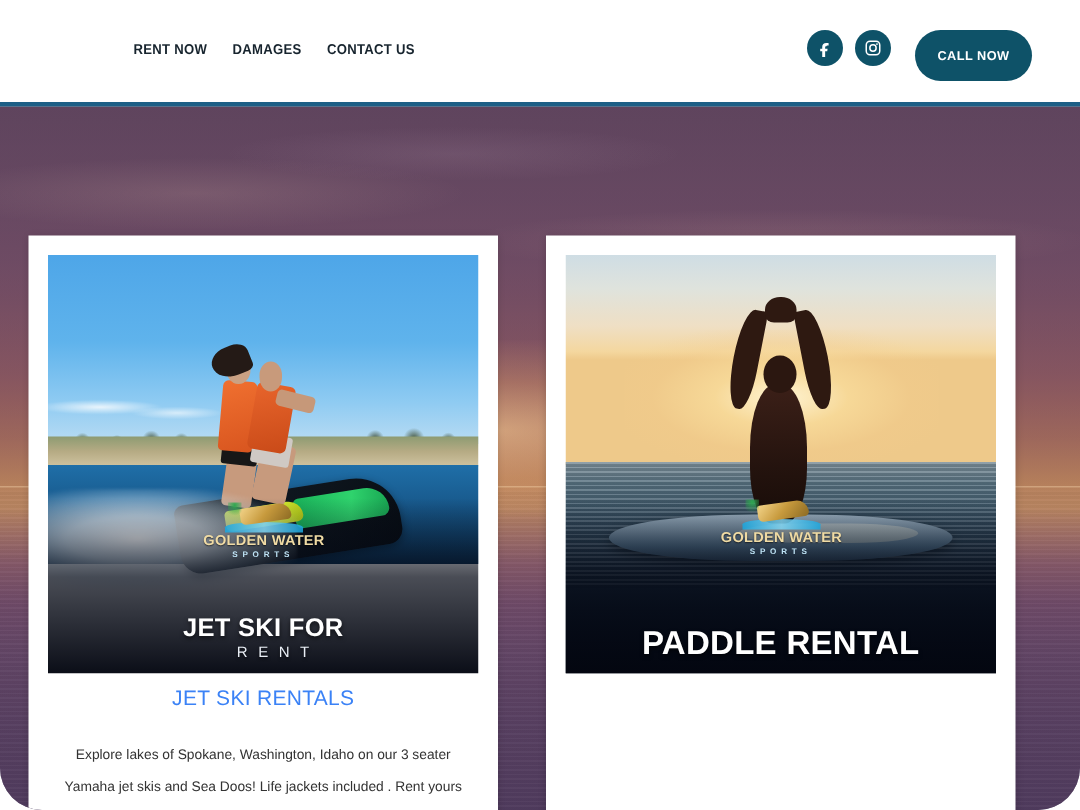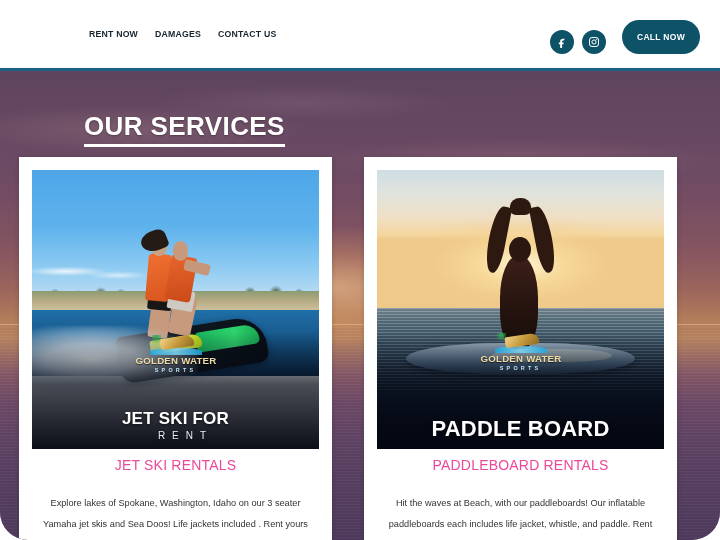--- a/index.html
+++ b/index.html
@@ -22,22 +22,22 @@
     position:absolute;left:89px;top:28px;
     display:flex;align-items:center;gap:13px;
   }
   .nav-link{
     font-family:"Liberation Sans",sans-serif;
     font-size:9.5px;font-weight:700;letter-spacing:0.2px;
     color:#17242e;text-decoration:none;white-space:nowrap;
     transform:scaleX(0.92);transform-origin:left center;
   }
   .header-right{
-    position:absolute;right:20px;top:20px;
-    display:flex;align-items:flex-end;gap:8px;
+    position:absolute;right:32px;top:20px;
+    display:flex;align-items:flex-start;gap:8px;
   }
   .social{
     width:24px;height:24px;border-radius:50%;
     background:#0e5268;display:flex;align-items:center;justify-content:center;
     color:#fff;
   }
   .social svg{display:block;}
   .call-btn{
     margin-left:8px;
     height:34px;min-width:76px;padding:0 15px;
@@ -138,21 +138,21 @@
 
   .card-media{
     position:absolute;left:13px;top:13px;width:287px;height:279px;
     overflow:hidden;
   }
   .card-body{
     position:absolute;left:0;top:300px;width:313px;
     text-align:center;
   }
   .card-heading{
-    font-size:14px;font-weight:400;color:#ec4899;
+    font-size:14px;font-weight:400;color:#3b82f6;
     letter-spacing:0.2px;margin:0;
     font-family:"Liberation Sans",sans-serif;
   }
   .card-text{
     margin:20px 14px 0 14px;
     font-size:9.2px;line-height:2.25;color:#333333;
     font-family:"Liberation Sans",sans-serif;
   }
 
   
@@ -405,21 +405,20 @@
   </div>
   <div class="header-rule"></div>
 
   <div class="bg">
     <div class="bg-clouds"></div>
     <div class="bg-sunglow"></div>
     <div class="bg-horizon"></div>
     <div class="bg-water"></div>
   </div>
 
-  <h1 class="section-title">OUR SERVICES</h1>
 
   <div class="cards">
 
     <div class="card card-1">
       <div class="card-media">
         <div class="photo">
           <div class="jetski-sky"></div>
           <div class="jetski-clouds"></div>
           <div class="jetski-trees"></div>
           <div class="jetski-shore"></div>
@@ -483,25 +482,21 @@
             <div class="logo-mark">
               <div class="wave"></div>
               <div class="ski"></div>
               <div class="palm"></div>
             </div>
             <div class="logo-txt-1">GOLDEN WATER</div>
             <div class="logo-txt-2">SPORTS</div>
           </div>
 
           <div class="media-caption">
-            <div class="caption-main small">PADDLE BOARD</div>
+            <div class="caption-main small">PADDLE RENTAL</div>
           </div>
         </div>
       </div>
 
-      <div class="card-body">
-        <h2 class="card-heading">PADDLEBOARD RENTALS</h2>
-        <p class="card-text">Hit the waves at  Beach, with our paddleboards! Our inflatable paddleboards  each includes life jacket, whistle, and paddle. Rent</p>
-      </div>
     </div>
 
   </div>
 </div>
 
 </body></html>

